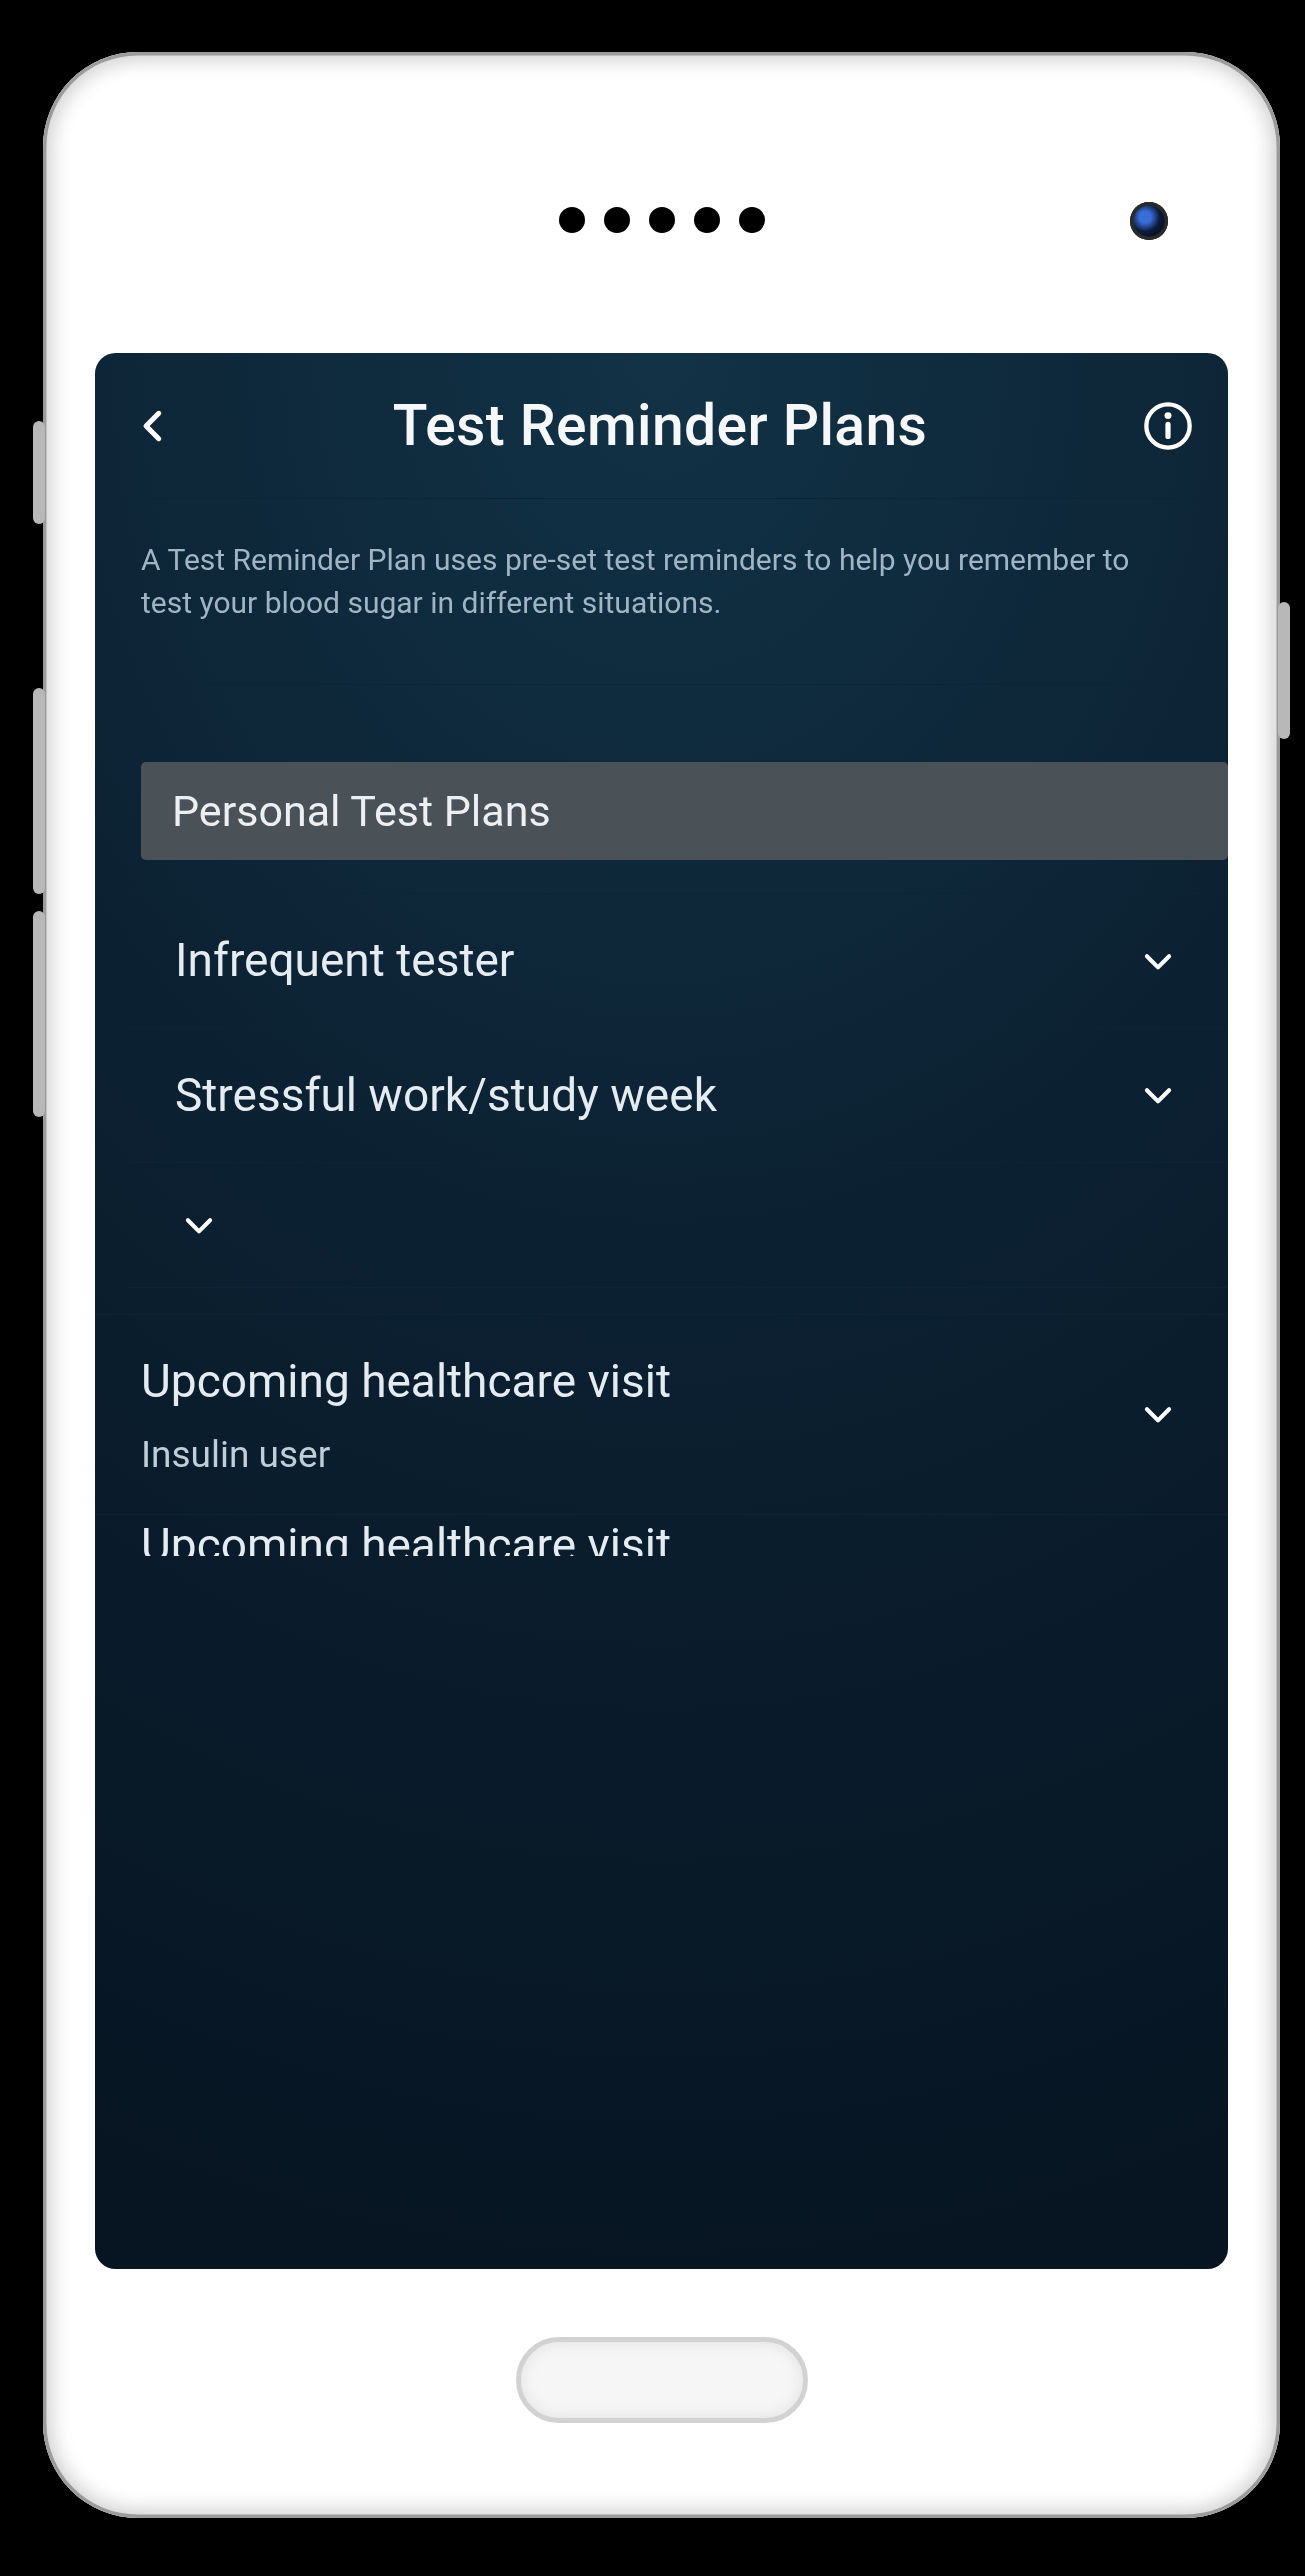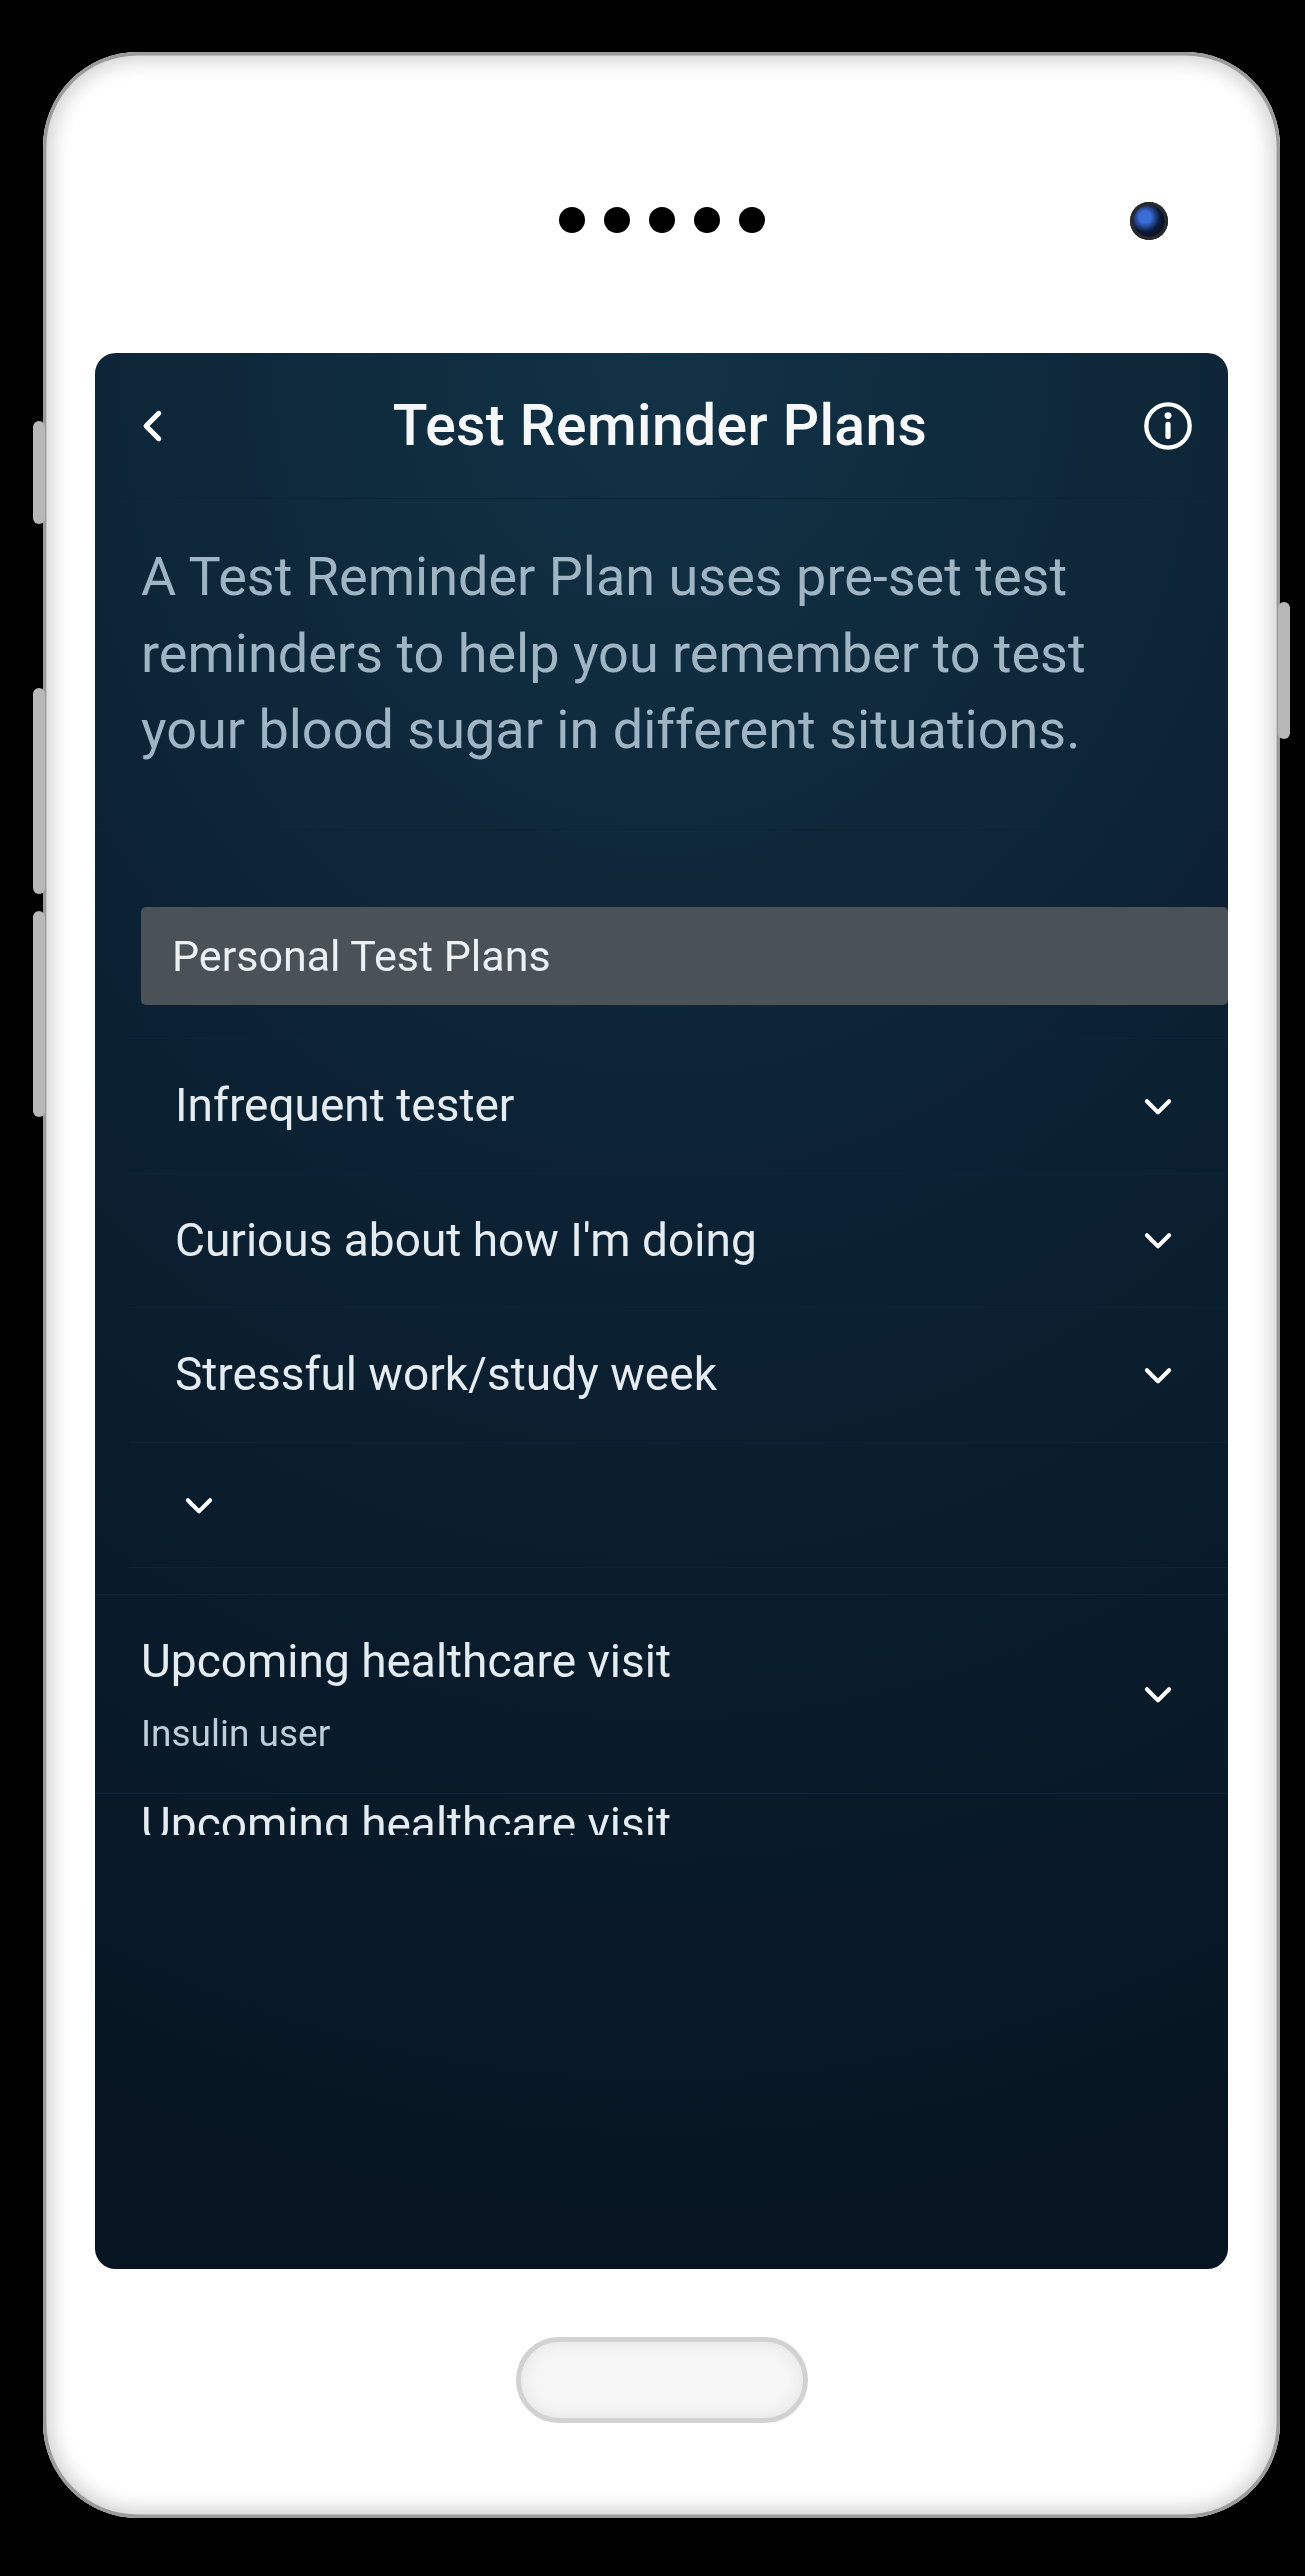--- a/index.html
+++ b/index.html
@@ -109,21 +109,21 @@
   }
   .hdr .info {
     width: 58px; height: 58px;
     display: flex; align-items: center; justify-content: center;
     cursor: pointer;
   }
 
   
   .intro {
     padding: 40px 46px 60px 46px;
-    font-size: 54px;
+    font-size: 30px;
     line-height: 1.42;
     font-weight: 400;
     color: #9fb5c4;
     border-bottom: 1.7px solid #0b2536;
   }
 
   
   .section-hd {
     margin: 77px 0 0 46px;
     display: inline-block;
@@ -218,30 +218,20 @@
         <div class="txt">
             <div class="lbl">Infrequent tester</div>
           </div>
         <div class="chev">
           <svg viewBox="0 0 24 24" width="38" height="38">
               <polyline points="5 9 12 16 19 9" fill="none" stroke="#fff" stroke-width="2.6" stroke-linecap="round" stroke-linejoin="round"></polyline>
             </svg>
         </div>
       </div>
 
-      <div class="row">
-        <div class="txt">
-            <div class="lbl">Curious about how I'm doing</div>
-          </div>
-        <div class="chev">
-          <svg viewBox="0 0 24 24" width="38" height="38">
-              <polyline points="5 9 12 16 19 9" fill="none" stroke="#fff" stroke-width="2.6" stroke-linecap="round" stroke-linejoin="round"></polyline>
-            </svg>
-        </div>
-      </div>
 
       <div class="row">
         <div class="txt">
             <div class="lbl">Stressful work/study week</div>
           </div>
         <div class="chev">
           <svg viewBox="0 0 24 24" width="38" height="38">
               <polyline points="5 9 12 16 19 9" fill="none" stroke="#fff" stroke-width="2.6" stroke-linecap="round" stroke-linejoin="round"></polyline>
             </svg>
         </div>

